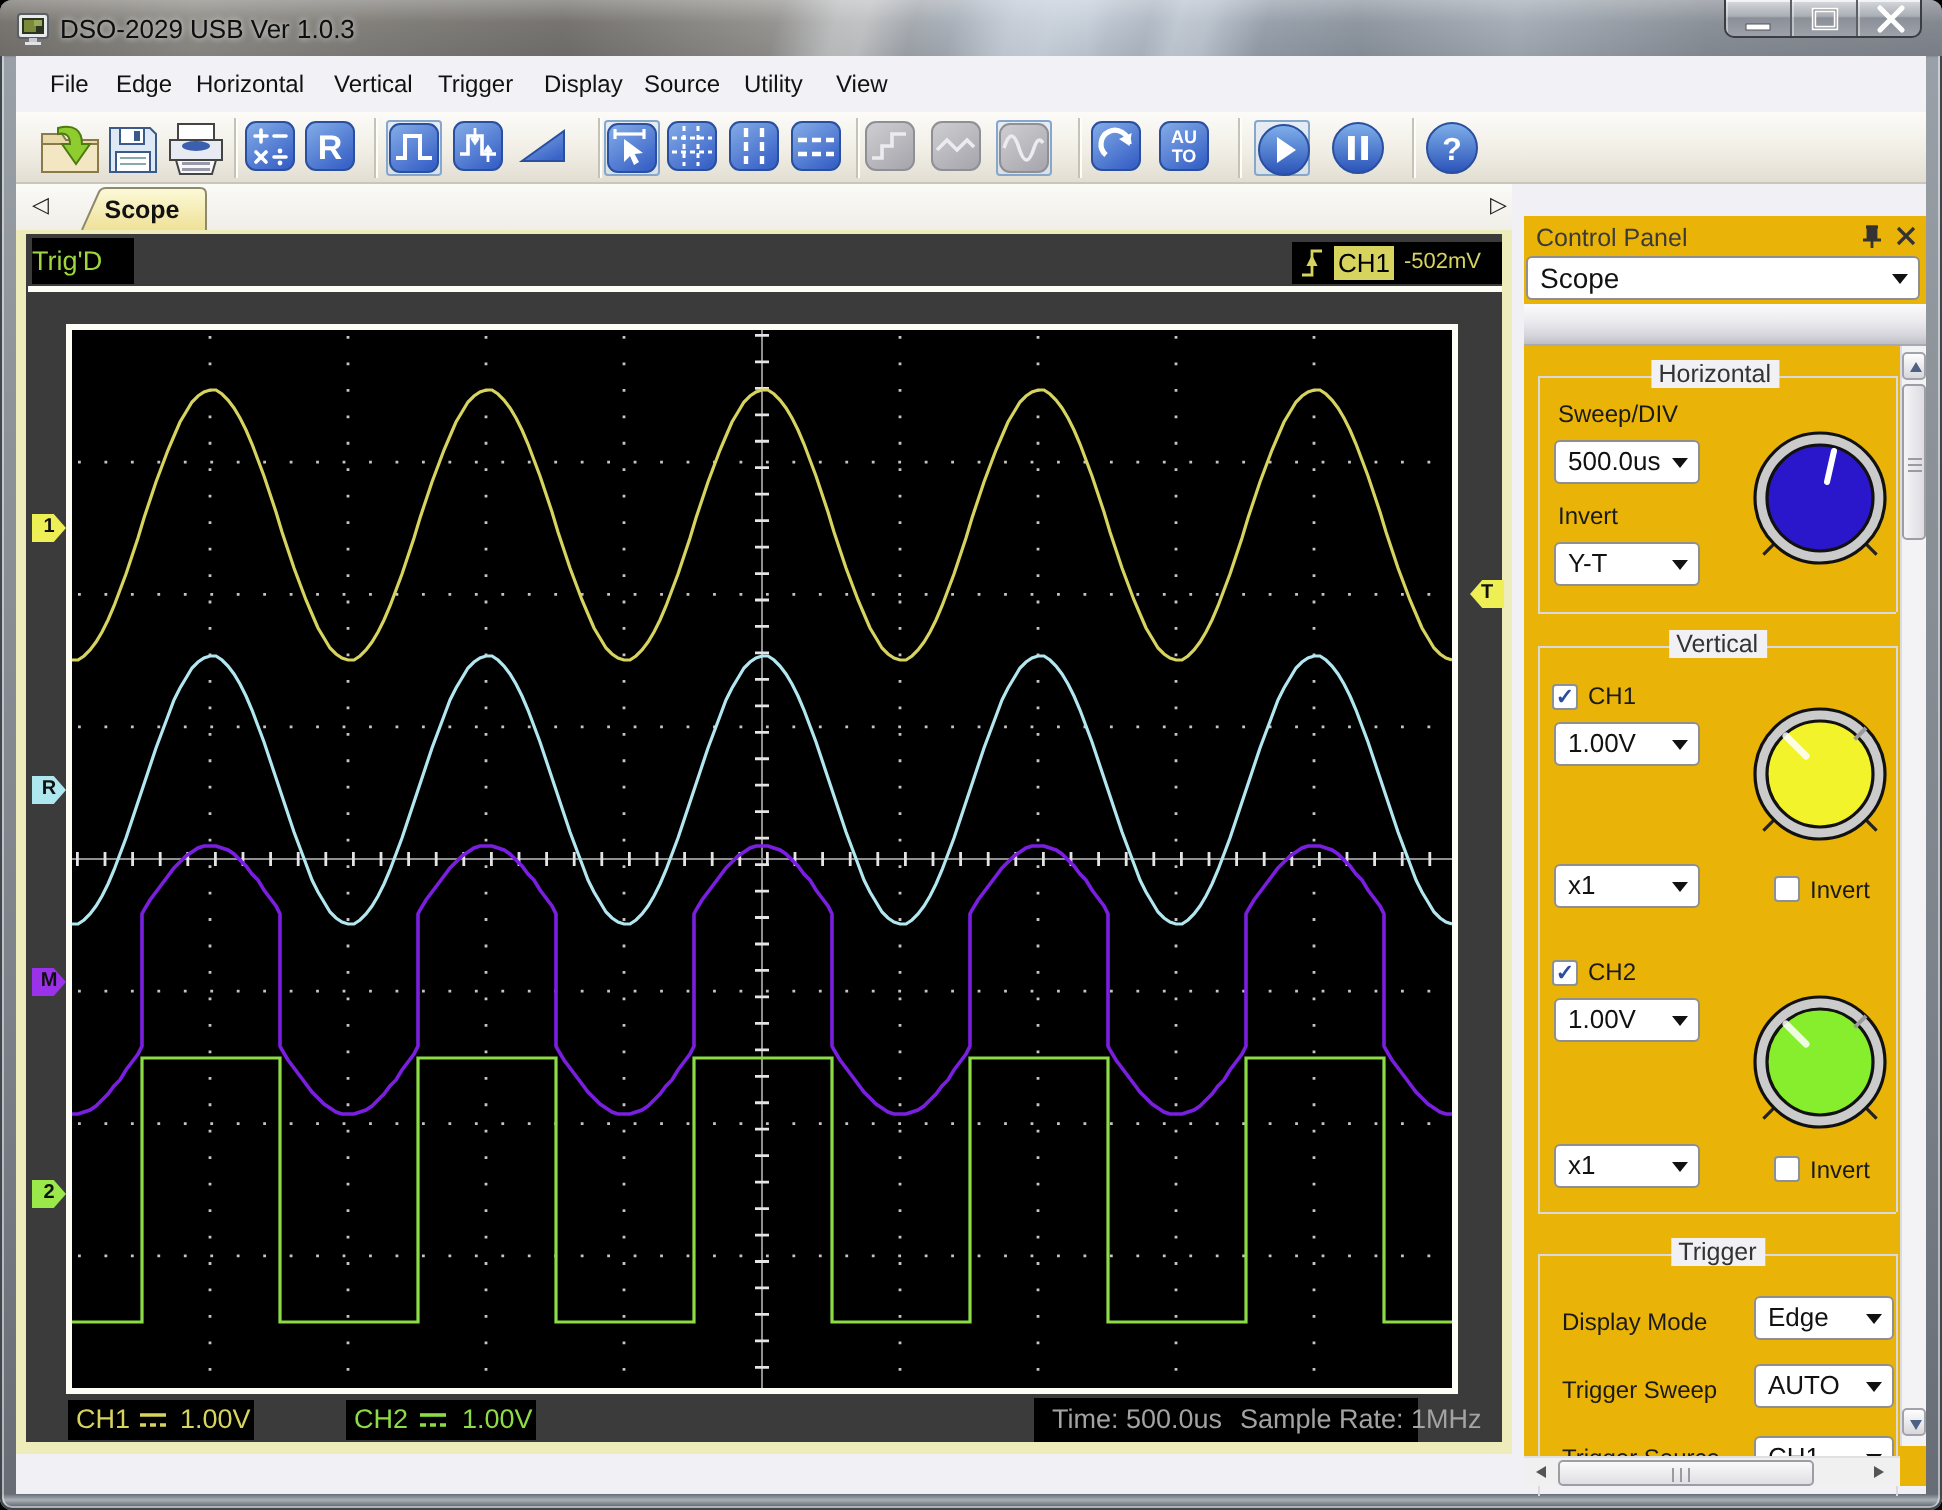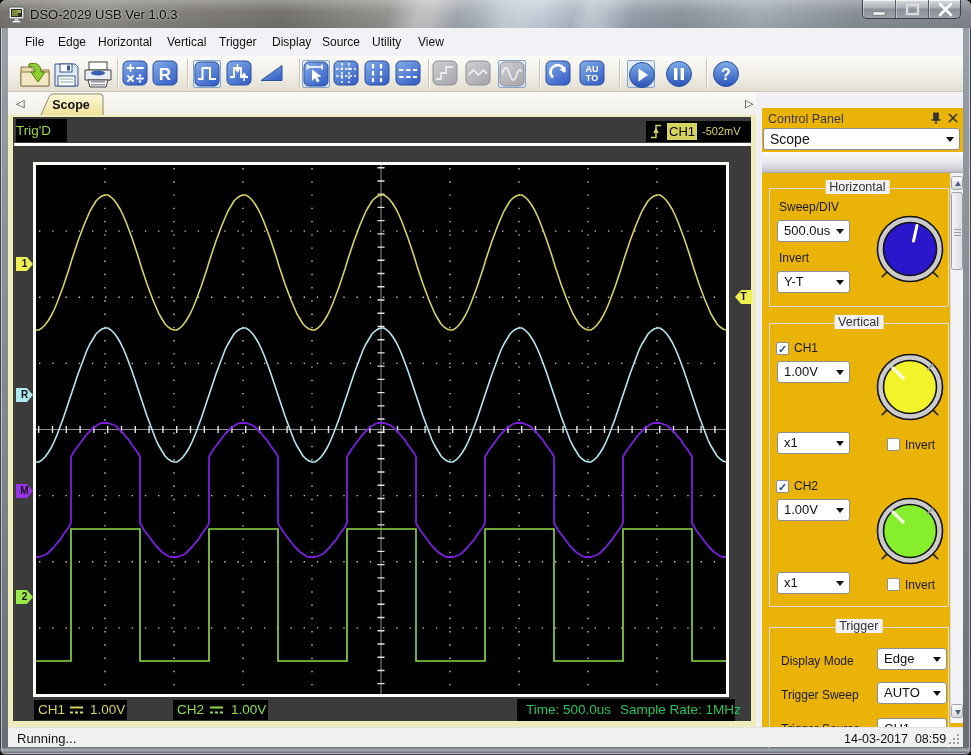--- a/index.html
+++ b/index.html
@@ -516,21 +516,21 @@
           <span style="position:absolute;left:56px">1.00V</span>
         </div>
    <div class="blackbox" style="left:165px;top:585px;width:95px;height:20px;line-height:20px;color:#8cdc46">
           <span style="position:absolute;left:4px">CH2</span>
           <svg width="15" height="9" viewBox="0 0 15 9" style="position:absolute;left:36px;top:6px">
             <line x1="1" y1="1.5" x2="14" y2="1.5" stroke="#8cdc46" stroke-width="1.8"></line>
             <line x1="1" y1="6.5" x2="14" y2="6.5" stroke="#8cdc46" stroke-width="1.8" stroke-dasharray="3 2"></line>
           </svg>
           <span style="position:absolute;left:58px">1.00V</span>
         </div>
-   <div class="blackbox" style="left:509px;top:584px;width:218px;height:22px;line-height:22px;color:#22c55e">
+   <div class="blackbox" style="left:509px;top:584px;width:192px;height:22px;line-height:22px;color:#a3a3a3">
           <span style="position:absolute;left:9px">Time: 500.0us</span>
           <span style="position:absolute;left:103px">Sample Rate: 1MHz</span>
         </div>
   </div>
   <div class="ctrlpanel">
         <div style="position:absolute;left:6px;top:4px;font-size:12.5px;color:#3a3a3a">Control Panel</div>
         <svg style="position:absolute;left:168px;top:4px" width="12" height="13" viewBox="0 0 12 13">
           <g stroke="#333" stroke-width="1.4" fill="none">
             <line x1="3" y1="1.5" x2="9" y2="1.5"></line>
             <rect x="4" y="1.5" width="4" height="6" fill="#333"></rect>
@@ -618,28 +618,14 @@
             <div style="position:absolute;left:4px;top:3px;width:0;height:0;border-top:3.5px solid transparent;border-bottom:3.5px solid transparent;border-right:5px solid #555"></div>
           </div>
           <div style="position:absolute;left:17px;top:1px;width:128px;height:13px;background:linear-gradient(#fafafa,#dfdfe4);border:1px solid #9d9da6;border-radius:2.5px">
             <div style="position:absolute;left:56px;top:3px;width:1px;height:7px;background:#9a9aa2;box-shadow:4px 0 0 #9a9aa2,8px 0 0 #9a9aa2"></div>
           </div>
           <div style="position:absolute;left:170px;top:1px;width:14px;height:13px">
             <div style="position:absolute;left:5px;top:3px;width:0;height:0;border-top:3.5px solid transparent;border-bottom:3.5px solid transparent;border-left:5px solid #555"></div>
           </div>
         </div>
       </div>
-  <div class="statusbar">
-   <span style="position:absolute;left:9px;top:3px">Running...</span>
-   <span style="position:absolute;left:836px;top:4px;font-size:12.5px">14-03-2017&nbsp; 08:59</span>
-   <svg style="position:absolute;right:3px;bottom:2px" width="12" height="12" viewBox="0 0 12 12">
-          <g fill="#9a9da2">
-            <rect x="9" y="9" width="2" height="2"></rect>
-            <rect x="9" y="5" width="2" height="2"></rect>
-            <rect x="5" y="9" width="2" height="2"></rect>
-            <rect x="9" y="1" width="2" height="2"></rect>
-            <rect x="5" y="5" width="2" height="2"></rect>
-            <rect x="1" y="9" width="2" height="2"></rect>
-          </g>
-        </svg>
-  </div>
  </div>
 </div>
 
 </body></html>

